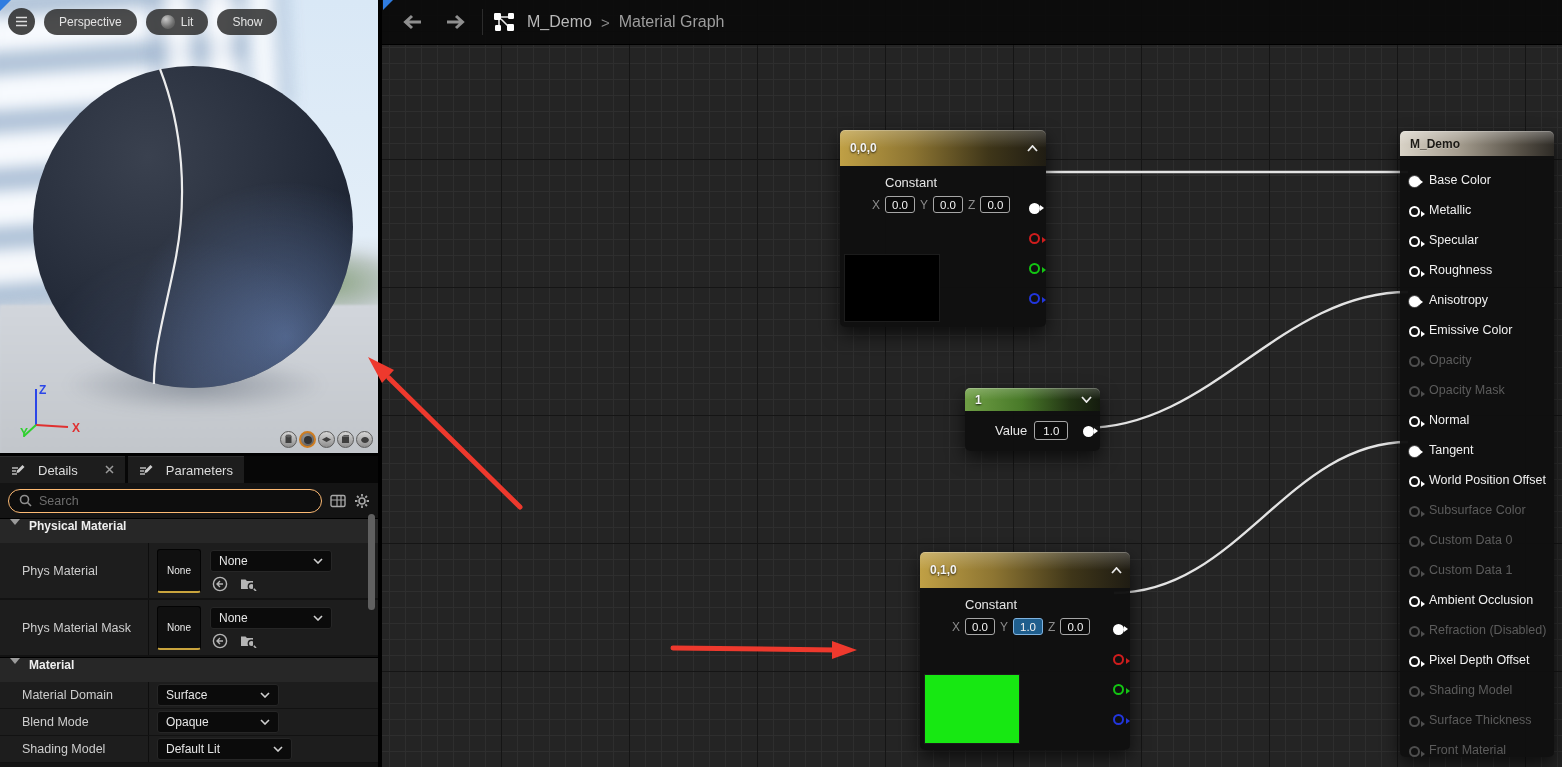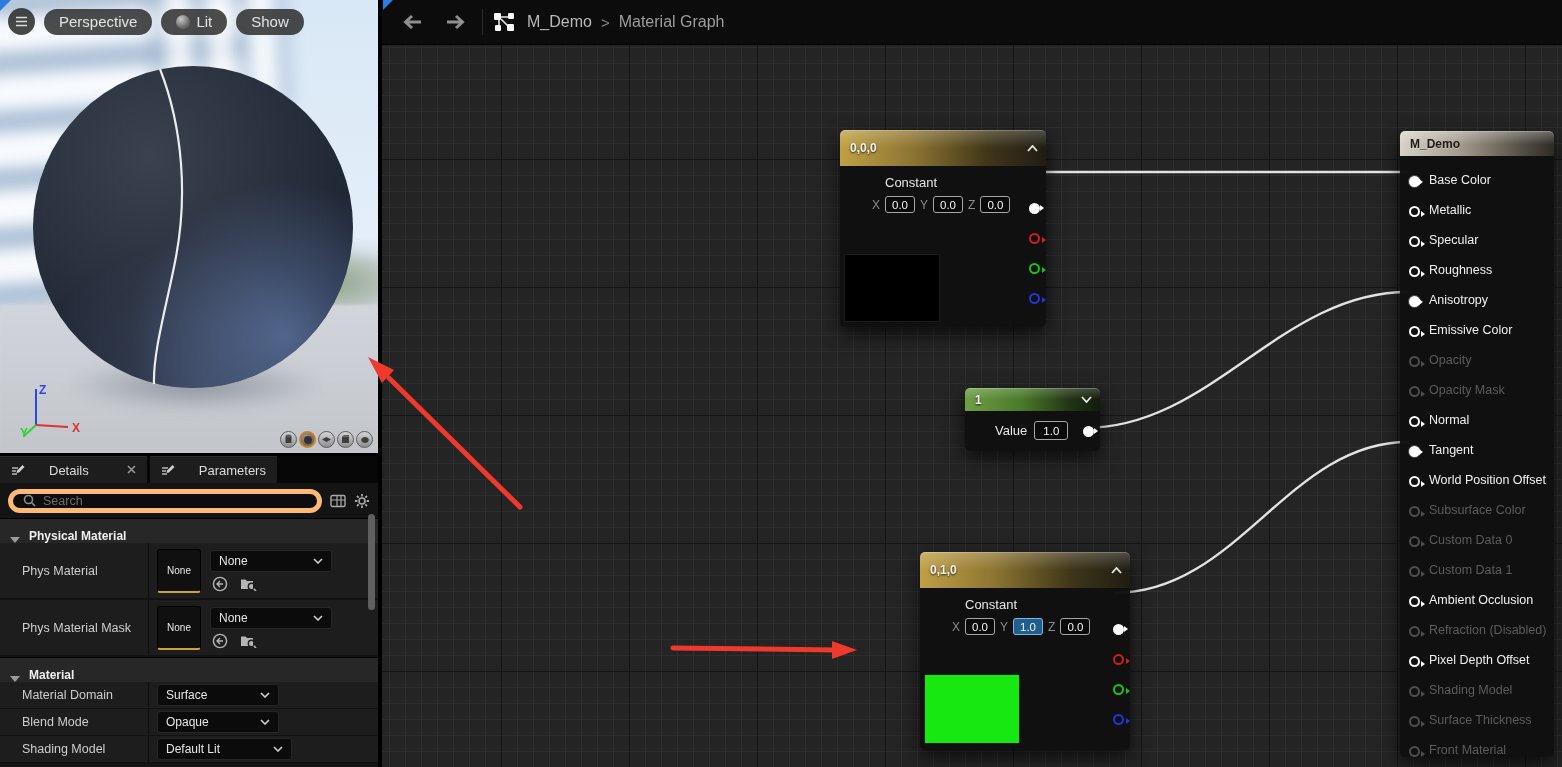--- a/index.html
+++ b/index.html
@@ -29,47 +29,47 @@
     background:radial-gradient(circle at 36% 28%, #3a414f 0%, #2b3240 38%, #202735 64%, #171d29 85%, #111622 100%); }
   .vp-sphere .sheen { position:absolute; inset:0; border-radius:50%;
     background:
       radial-gradient(circle at 79% 84%, rgba(118,148,205,.55), rgba(118,148,205,0) 42%),
       radial-gradient(circle at 50% 108%, rgba(140,160,205,.28), transparent 45%); }
   .vp-sphere svg { position:absolute; inset:0; }
   .vp-toolbar { position:absolute; left:8px; top:8px; display:flex; align-items:center; gap:9px; }
   .vp-menu { width:27px; height:27px; border-radius:50%; border:none; background:rgba(46,46,46,.88);
     display:flex; align-items:center; justify-content:center; cursor:pointer; }
   .vp-pill { height:26px; border:none; border-radius:13px; background:rgba(45,45,45,.85); color:#e3e3e3;
-    font-size:15px; padding:0 15px; display:flex; align-items:center; gap:6px; cursor:pointer;
+    font-size:12px; padding:0 15px; display:flex; align-items:center; gap:6px; cursor:pointer;
     font-family:inherit; }
   .lit-ball { width:14px; height:14px; border-radius:50%;
     background:radial-gradient(circle at 35% 30%, #c9c9c9, #6e6e6e 60%, #4c4c4c); display:inline-block; }
   .vp-axis { position:absolute; left:20px; bottom:14px; }
   .vp-shapes { position:absolute; right:5px; bottom:5px; display:flex; gap:2px; }
   .shape-btn { width:17px; height:17px; border-radius:50%; border:1px solid #5c5c5c;
     background:linear-gradient(#d6d6d6,#8e8e8e); display:flex; align-items:center; justify-content:center;
     padding:0; cursor:pointer; }
   .shape-btn.sel { background:radial-gradient(circle at 38% 32%, #9a9a9a, #4e4e4e); border:2px solid #cf7e22; }
   .corner-tri { position:absolute; left:0; top:0; width:0; height:0;
     border-top:11px solid #2f7ce0; border-right:11px solid transparent; z-index:5; }
 
   
   .details { position:absolute; left:0; top:456px; width:378px; height:311px; background:#141414; }
   .tabbar { display:flex; height:27px; background:#070707; gap:3px; }
-  .tab { display:flex; align-items:center; gap:24px; padding:0 11px; background:#1d1d1d; color:#dcdcdc;
+  .tab { display:flex; align-items:center; gap:13px; padding:0 11px; background:#1d1d1d; color:#dcdcdc;
     font-size:13px; cursor:pointer; border-top:1px solid #2c2c2c; }
   .tab .close { color:#9a9a9a; font-size:12px; margin-left:14px; cursor:pointer; }
   .searchrow { display:flex; align-items:center; gap:8px; height:35px; padding:0 8px; background:#141414; }
   .searchbox { flex:1; display:flex; align-items:center; gap:7px; height:24px; border-radius:12px;
-    background:#0d0d0d; border:5px solid #fdba74; padding:0 10px; }
+    background:#0d0d0d; border:1px solid #fdba74; padding:0 10px; }
   .searchbox input { flex:1; background:transparent; border:none; outline:none; color:#cfcfcf;
     font-size:12.5px; font-family:inherit; }
   .searchbox input::placeholder { color:#6d6d6d; }
   .iconbtn { background:none; border:none; padding:0; cursor:pointer; display:flex; }
-  .sect-head { display:flex; align-items:flex-end; gap:9px; height:25px; background:#272727;
+  .sect-head { display:flex; align-items:flex-start; gap:9px; height:25px; background:#272727;
     border-top:1px solid #000; padding-left:10px; }
   .sect-head .tri { width:0; height:0; border-left:5px solid transparent; border-right:5px solid transparent;
     border-top:6px solid #9b9b9b; }
   .sect-head span { color:#efefef; font-size:12px; font-weight:bold; }
   .prow { display:grid; grid-template-columns:148px 1fr 22px; background:#1d1d1d; border-bottom:2px solid #121212; }
   .prow.big { height:57px; }
   .prow.small { height:27px; border-bottom:1px solid #121212; }
   .plabel { display:flex; align-items:center; padding-left:22px; color:#cdcdcd; font-size:12.5px; }
   .pval { display:flex; align-items:center; gap:9px; border-left:1px solid #0e0e0e; padding-left:8px; }
   .thumb { width:44px; height:44px; background:#101010; border:1px solid #040404; border-bottom:2px solid #c9a43d;

